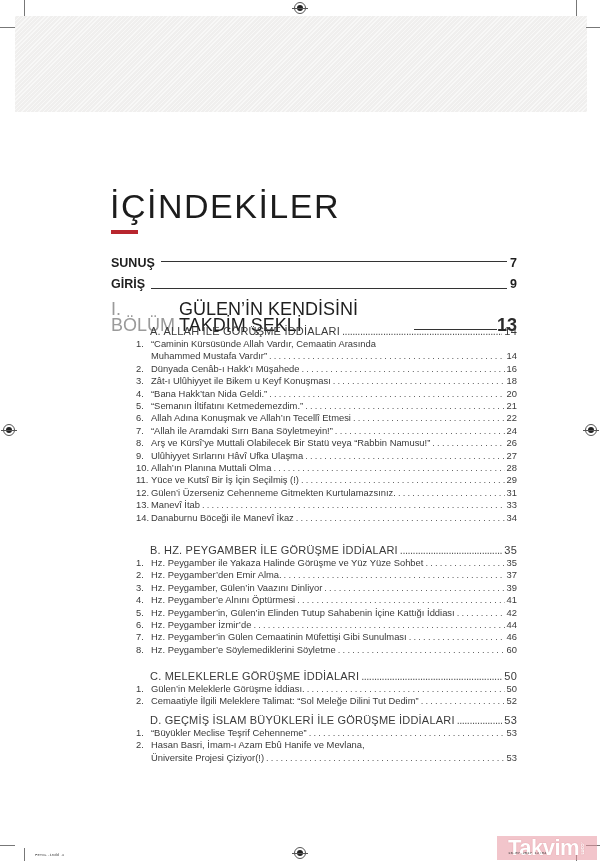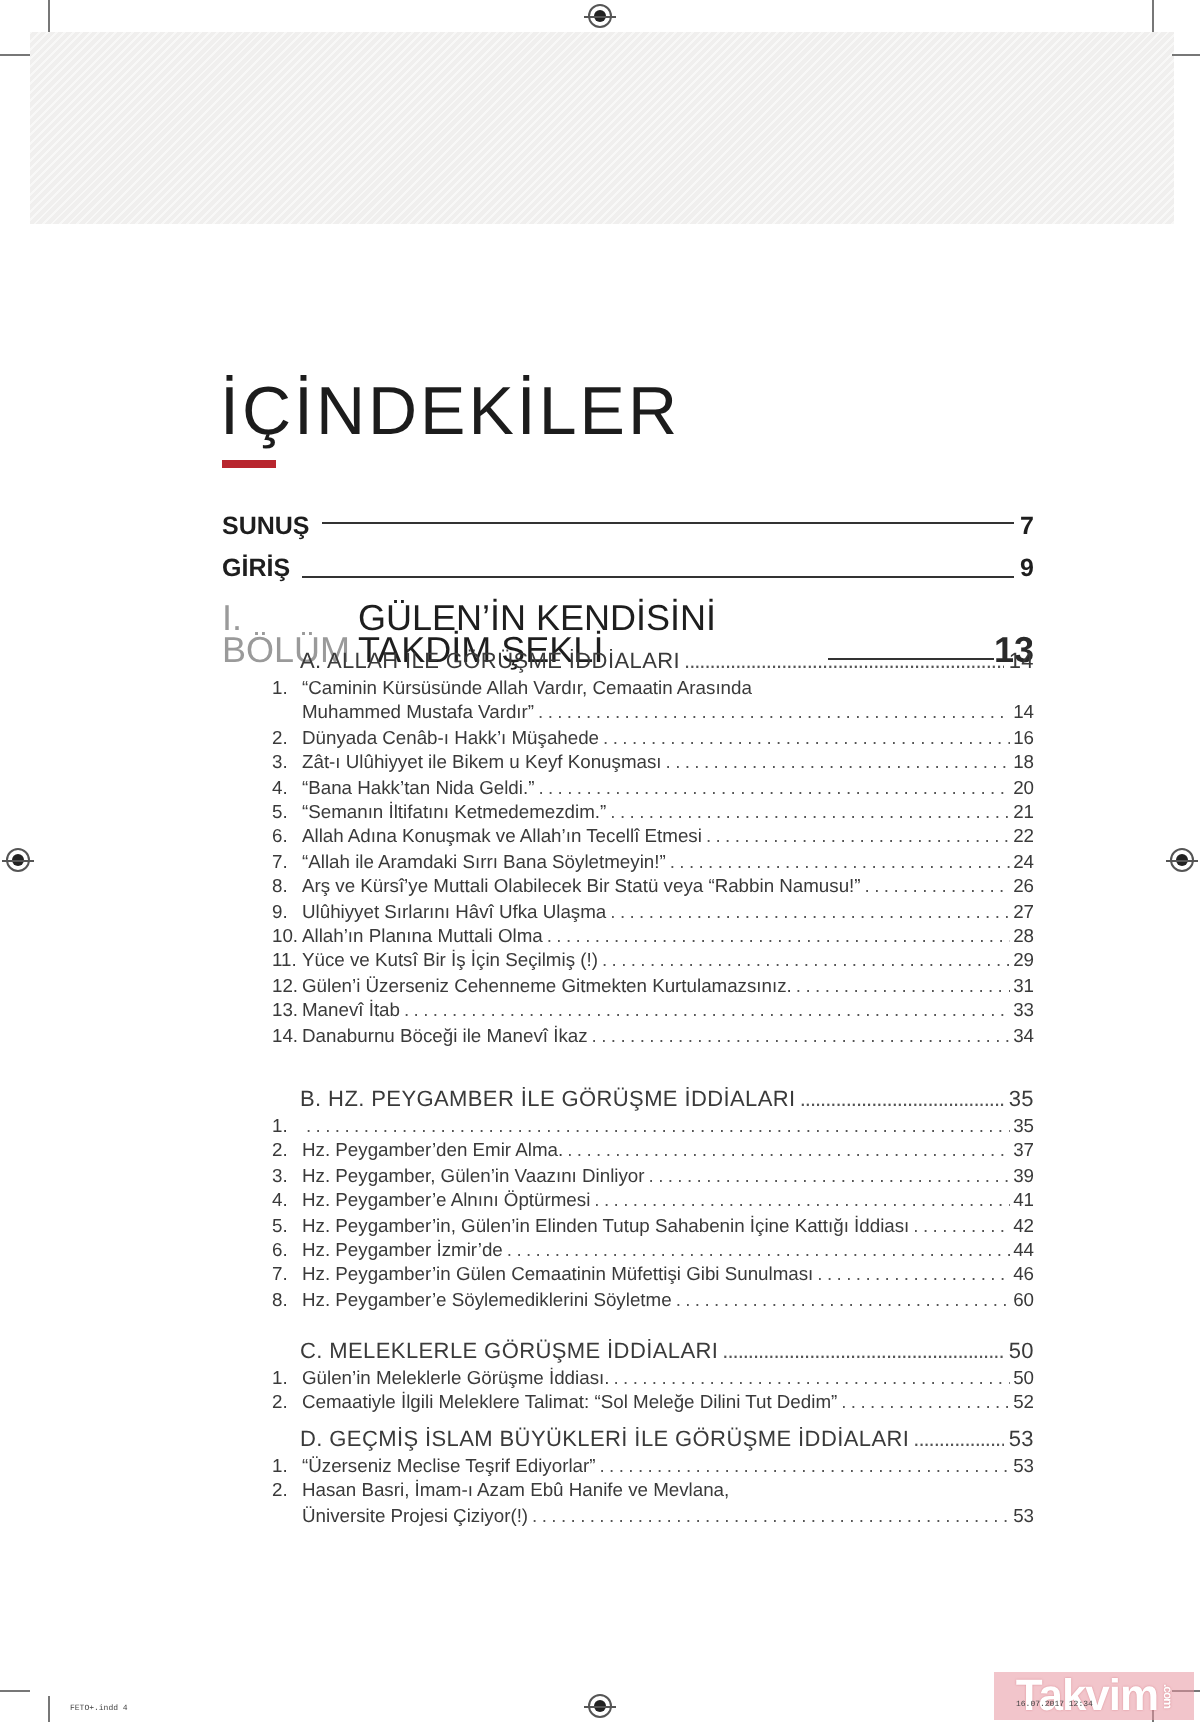--- a/index.html
+++ b/index.html
@@ -220,20 +220,21 @@
 </div>
 
 <div class="section" style="top:544px;">
   <div class="sec-head">
     <span>B. HZ. PEYGAMBER İLE GÖRÜŞME İDDİALARI</span>
     <span class="dots"></span>
     <span class="pg-small">35</span>
   </div>
   <div class="item">
       <span class="num">1.</span>
+      <span class="label">Hz. Peygamber ile Yakaza Halinde Görüşme ve Yüz Yüze Sohbet</span>
       <span class="dots"></span>
       <span class="pg-small">35</span>
     </div>
   <div class="item">
       <span class="num">2.</span>
       <span class="label">Hz. Peygamber’den Emir Alma.</span>
       <span class="dots"></span>
       <span class="pg-small">37</span>
     </div>
   <div class="item">
@@ -295,21 +296,21 @@
 </div>
 
 <div class="section" style="top:714px;">
   <div class="sec-head">
     <span>D. GEÇMİŞ İSLAM BÜYÜKLERİ İLE GÖRÜŞME İDDİALARI</span>
     <span class="dots"></span>
     <span class="pg-small">53</span>
   </div>
   <div class="item">
       <span class="num">1.</span>
-      <span class="label">“Üzerseniz Meclise Teşrif Ediyorlar”</span>
+      <span class="label">“Büyükler Meclise Teşrif Cehenneme”</span>
       <span class="dots"></span>
       <span class="pg-small">53</span>
     </div>
   <div class="item-wrap">
     <div class="row1">
       <span class="num">2.</span>
       <span>Hasan Basri, İmam-ı Azam Ebû Hanife ve Mevlana,</span>
     </div>
     <div class="row2">
       <span style="white-space:nowrap;">Üniversite Projesi Çiziyor(!)</span>

